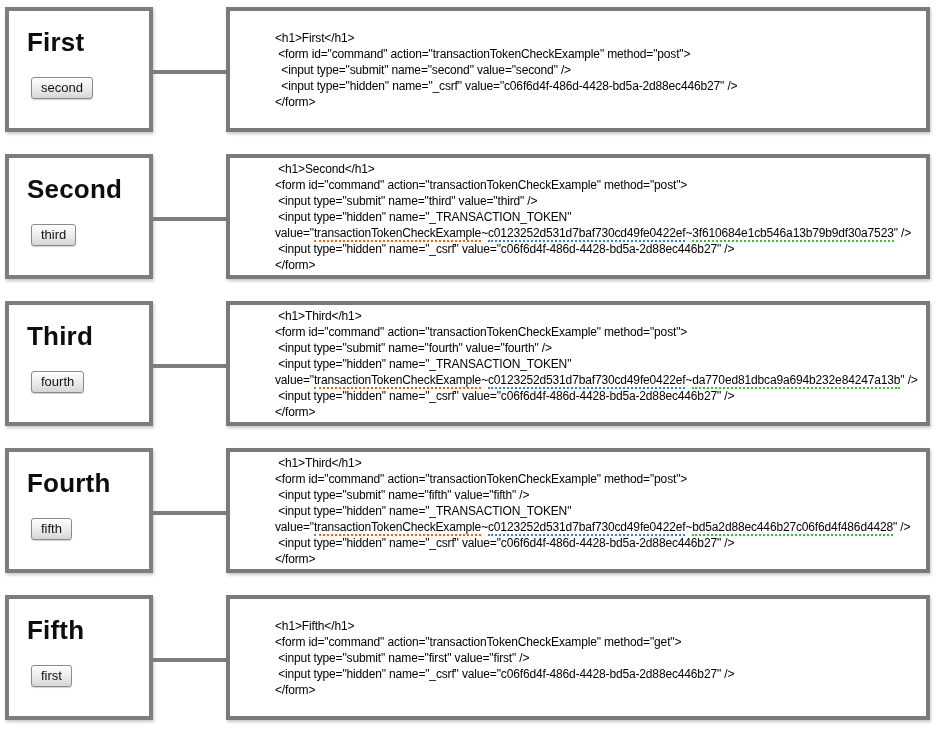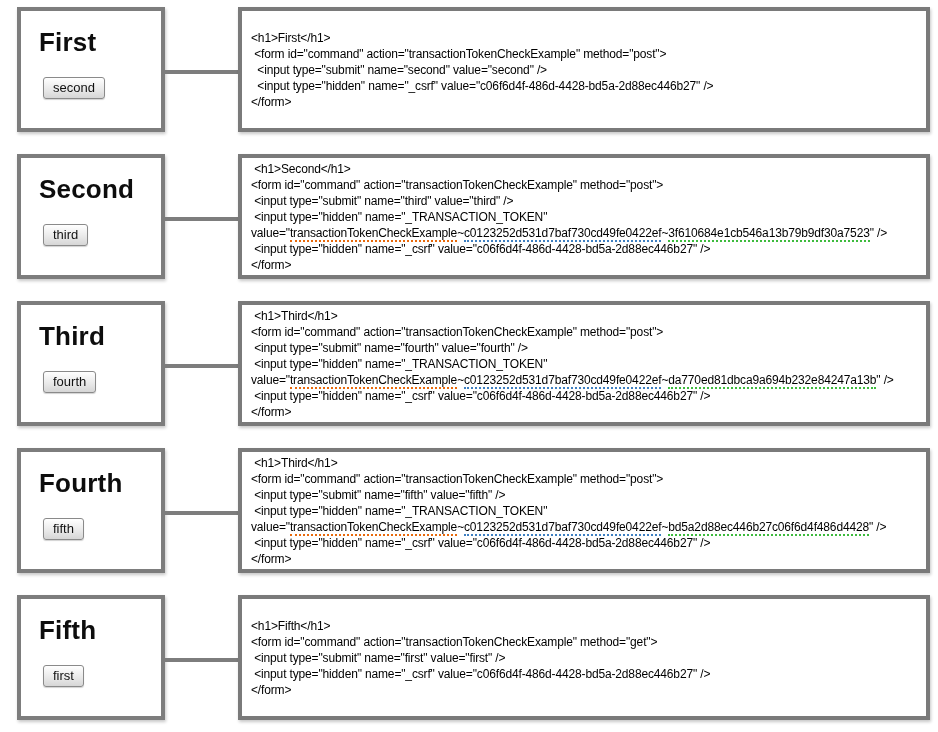--- a/index.html
+++ b/index.html
@@ -5,21 +5,21 @@
   html, body {
     margin: 0;
     padding: 0;
     background: #ffffff;
     font-family: "Liberation Sans", sans-serif;
   }
   .canvas {
     width: 938px;
     height: 732px;
     box-sizing: border-box;
-    padding: 7px 8px 0 17px;
+    padding: 7px 8px 0 5px;
     overflow: hidden;
   }
   .row {
     display: flex;
     align-items: stretch;
     height: 125px;
     margin-bottom: 22px;
   }
   .page-box {
     box-sizing: border-box;
@@ -70,21 +70,21 @@
   }
   .code {
     margin: 0;
     font-family: "Liberation Sans", sans-serif;
     font-size: 12px;
     line-height: 16px;
     letter-spacing: -0.15px;
     color: #000000;
     white-space: pre;
   }
-  .code-line { white-space: pre; }
+  .code-line { white-space: pre; margin-left: 36px; }
   .useg {
     border-bottom: 2px dotted;
     padding-bottom: 0px;
   }
 </style>
 </head>
 <body>
 
 <div class="canvas">
 

